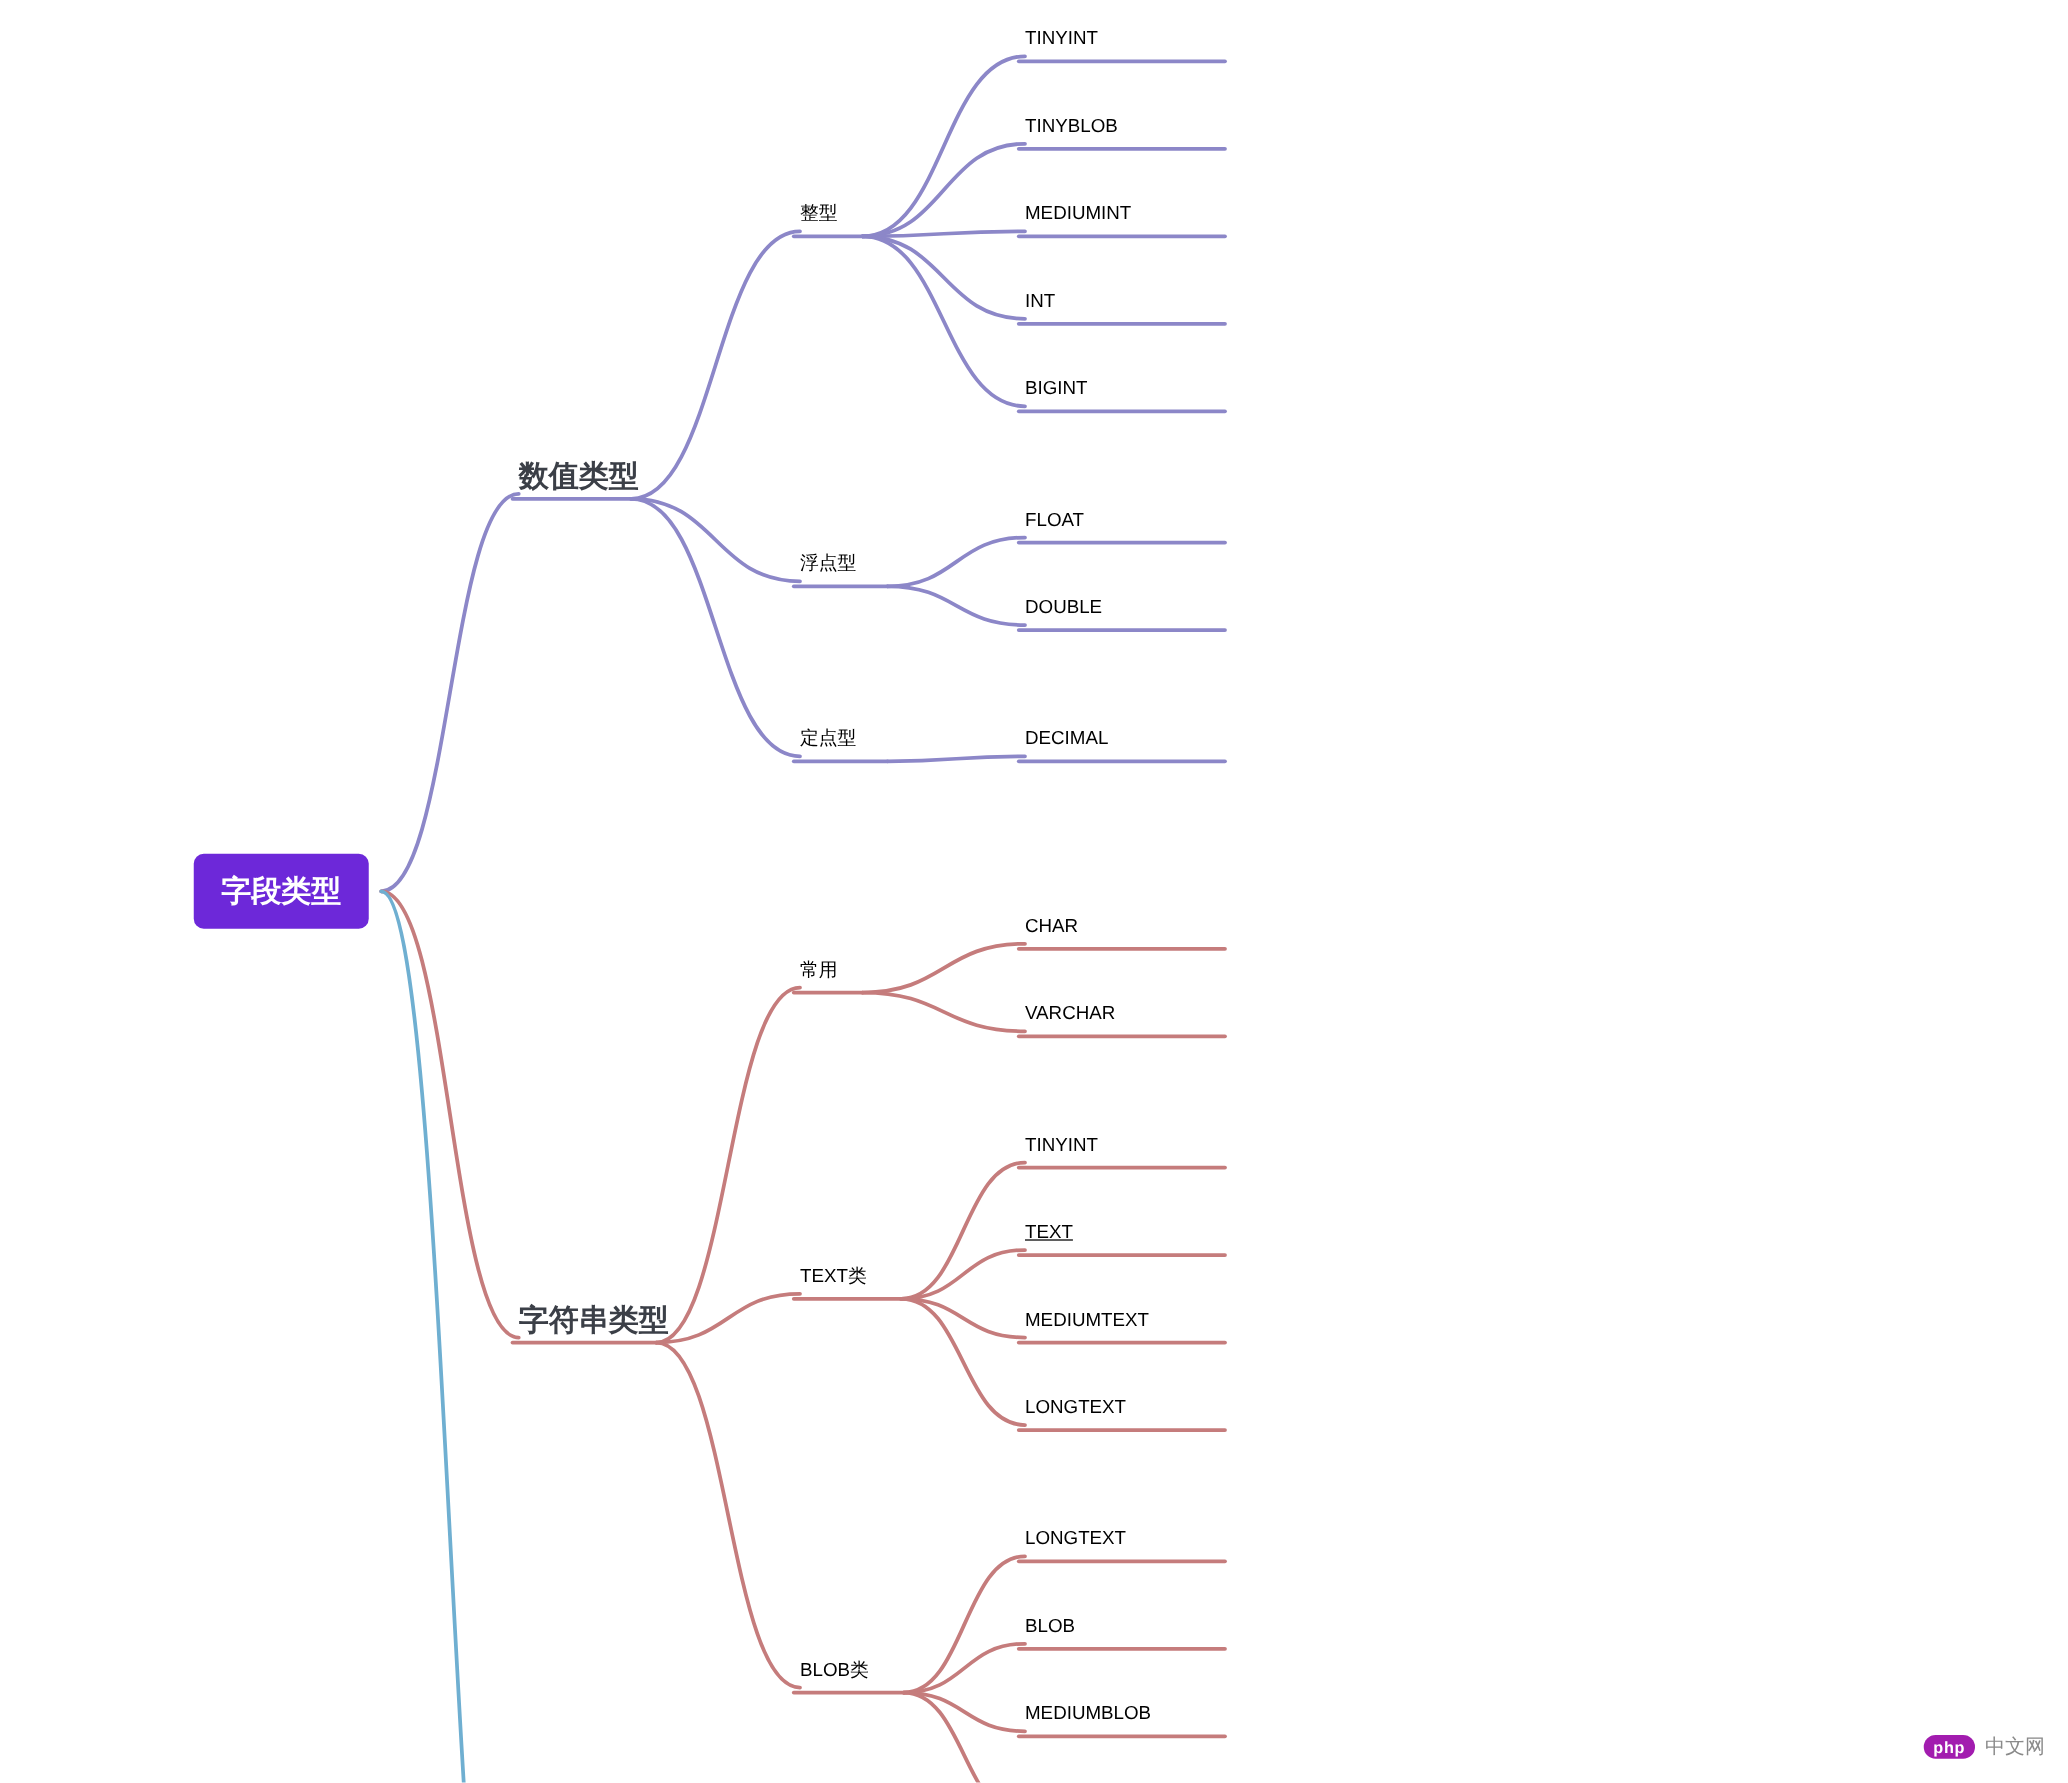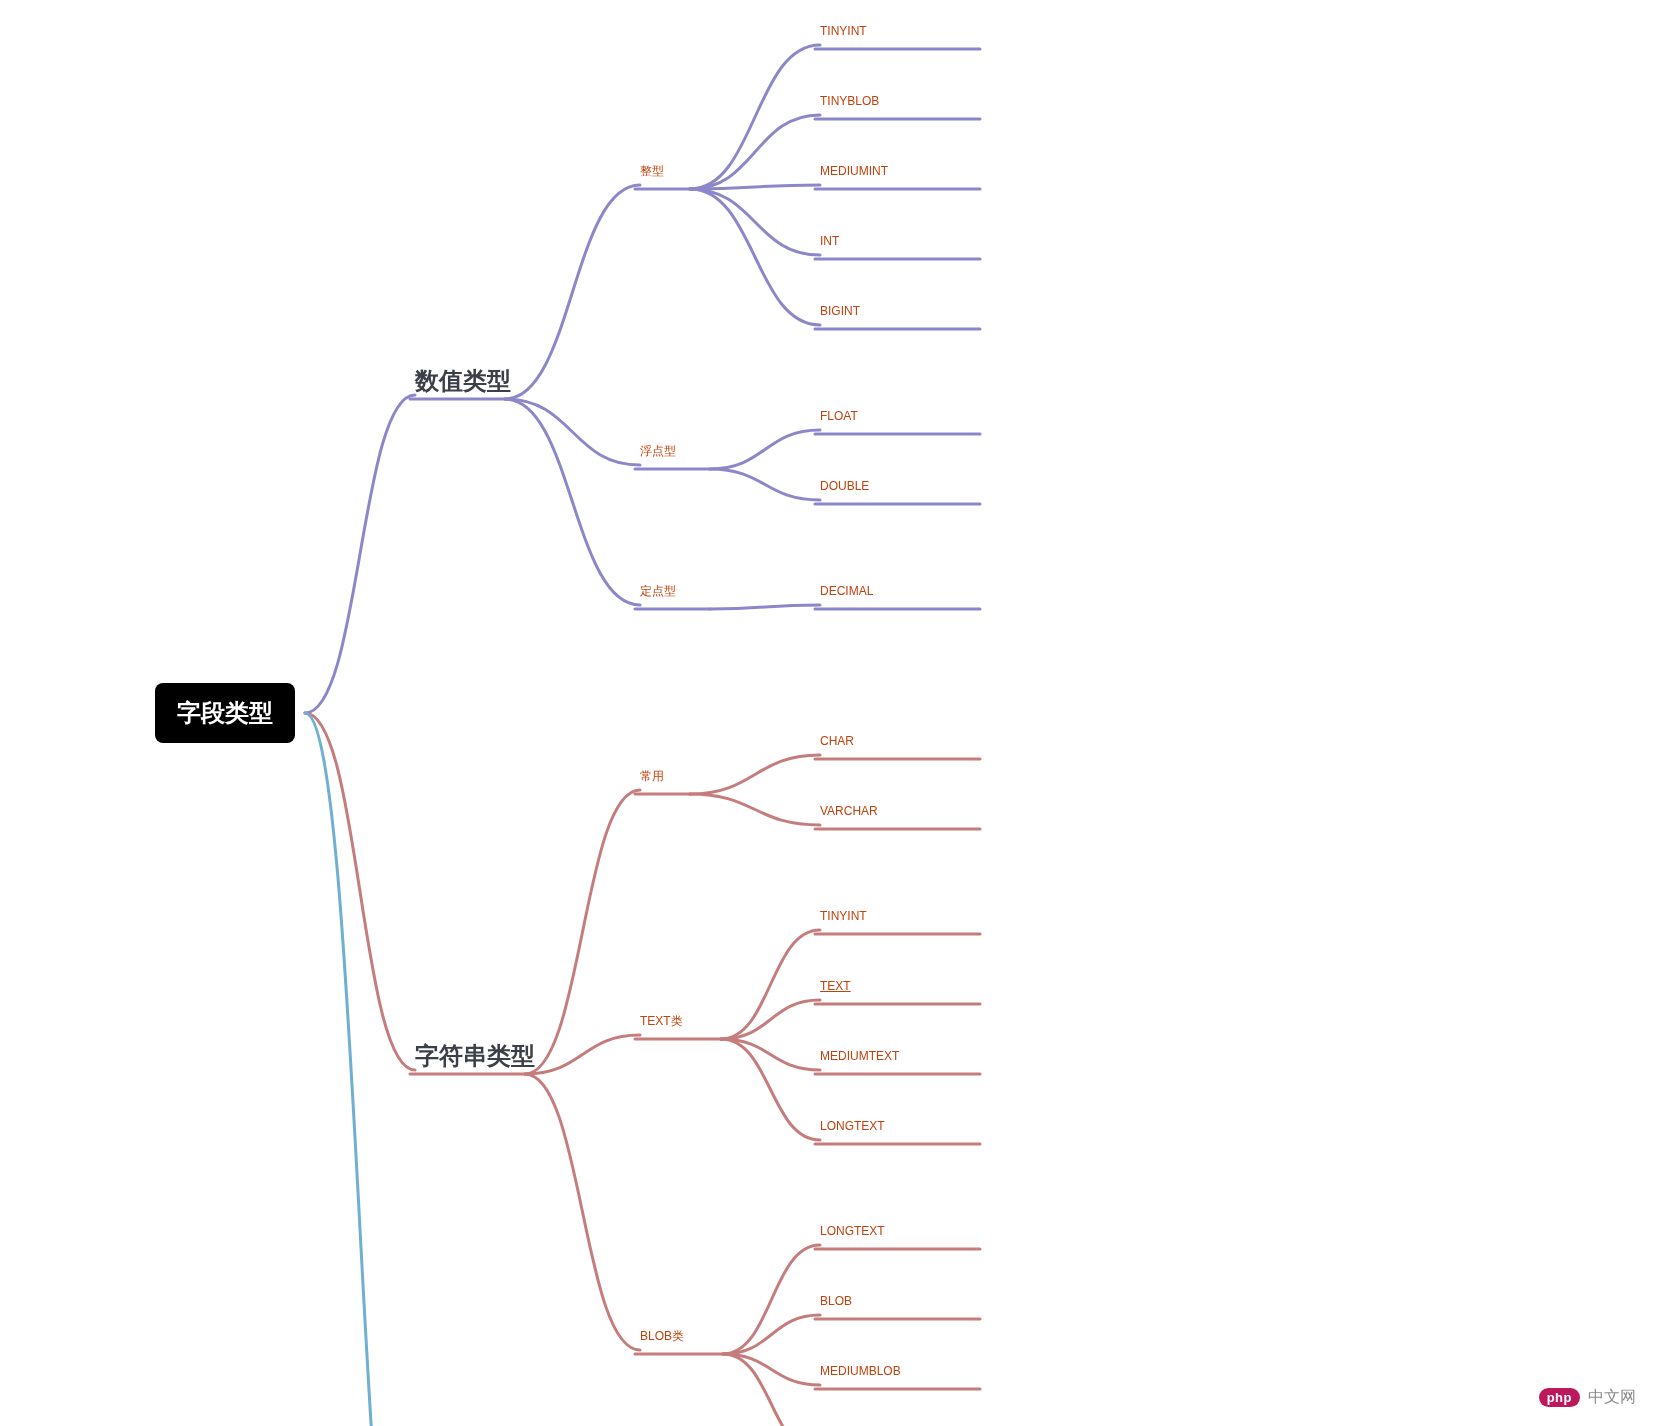--- a/index.html
+++ b/index.html
@@ -15,48 +15,48 @@
   .node-label {
     position: absolute;
     font-size: 24px;
     color: #3b3f47;
     font-weight: 600;
     white-space: nowrap;
     transform: translateY(-50%);
   }
   .leaf-label {
     position: absolute;
-    font-size: 12px;
-    color: #c2410c;
+    font-size: 15px;
+    color: #000000;
     font-weight: 400;
     white-space: nowrap;
     transform: translateY(-50%);
   }
   #root-box {
     position: absolute;
-    background: #000000;
+    background: #6d28d9;
     color: #ffffff;
     border-radius: 8px;
     padding: 14px 22px;
     font-size: 24px;
     font-weight: 600;
     transform: translateY(-50%);
   }
   #watermark {
     position: absolute;
     right: 18px;
     bottom: 18px;
     font-size: 16px;
     color: #8a8a8a;
     display: flex;
     align-items: center;
     gap: 8px;
   }
   #watermark .badge {
-    background: #be185d;
+    background: #a21caf;
     color: #fff;
     font-weight: 700;
     font-size: 13px;
     padding: 2px 8px;
     border-radius: 10px;
     letter-spacing: 0.5px;
   }
 </style>
 </head>
 <body>

